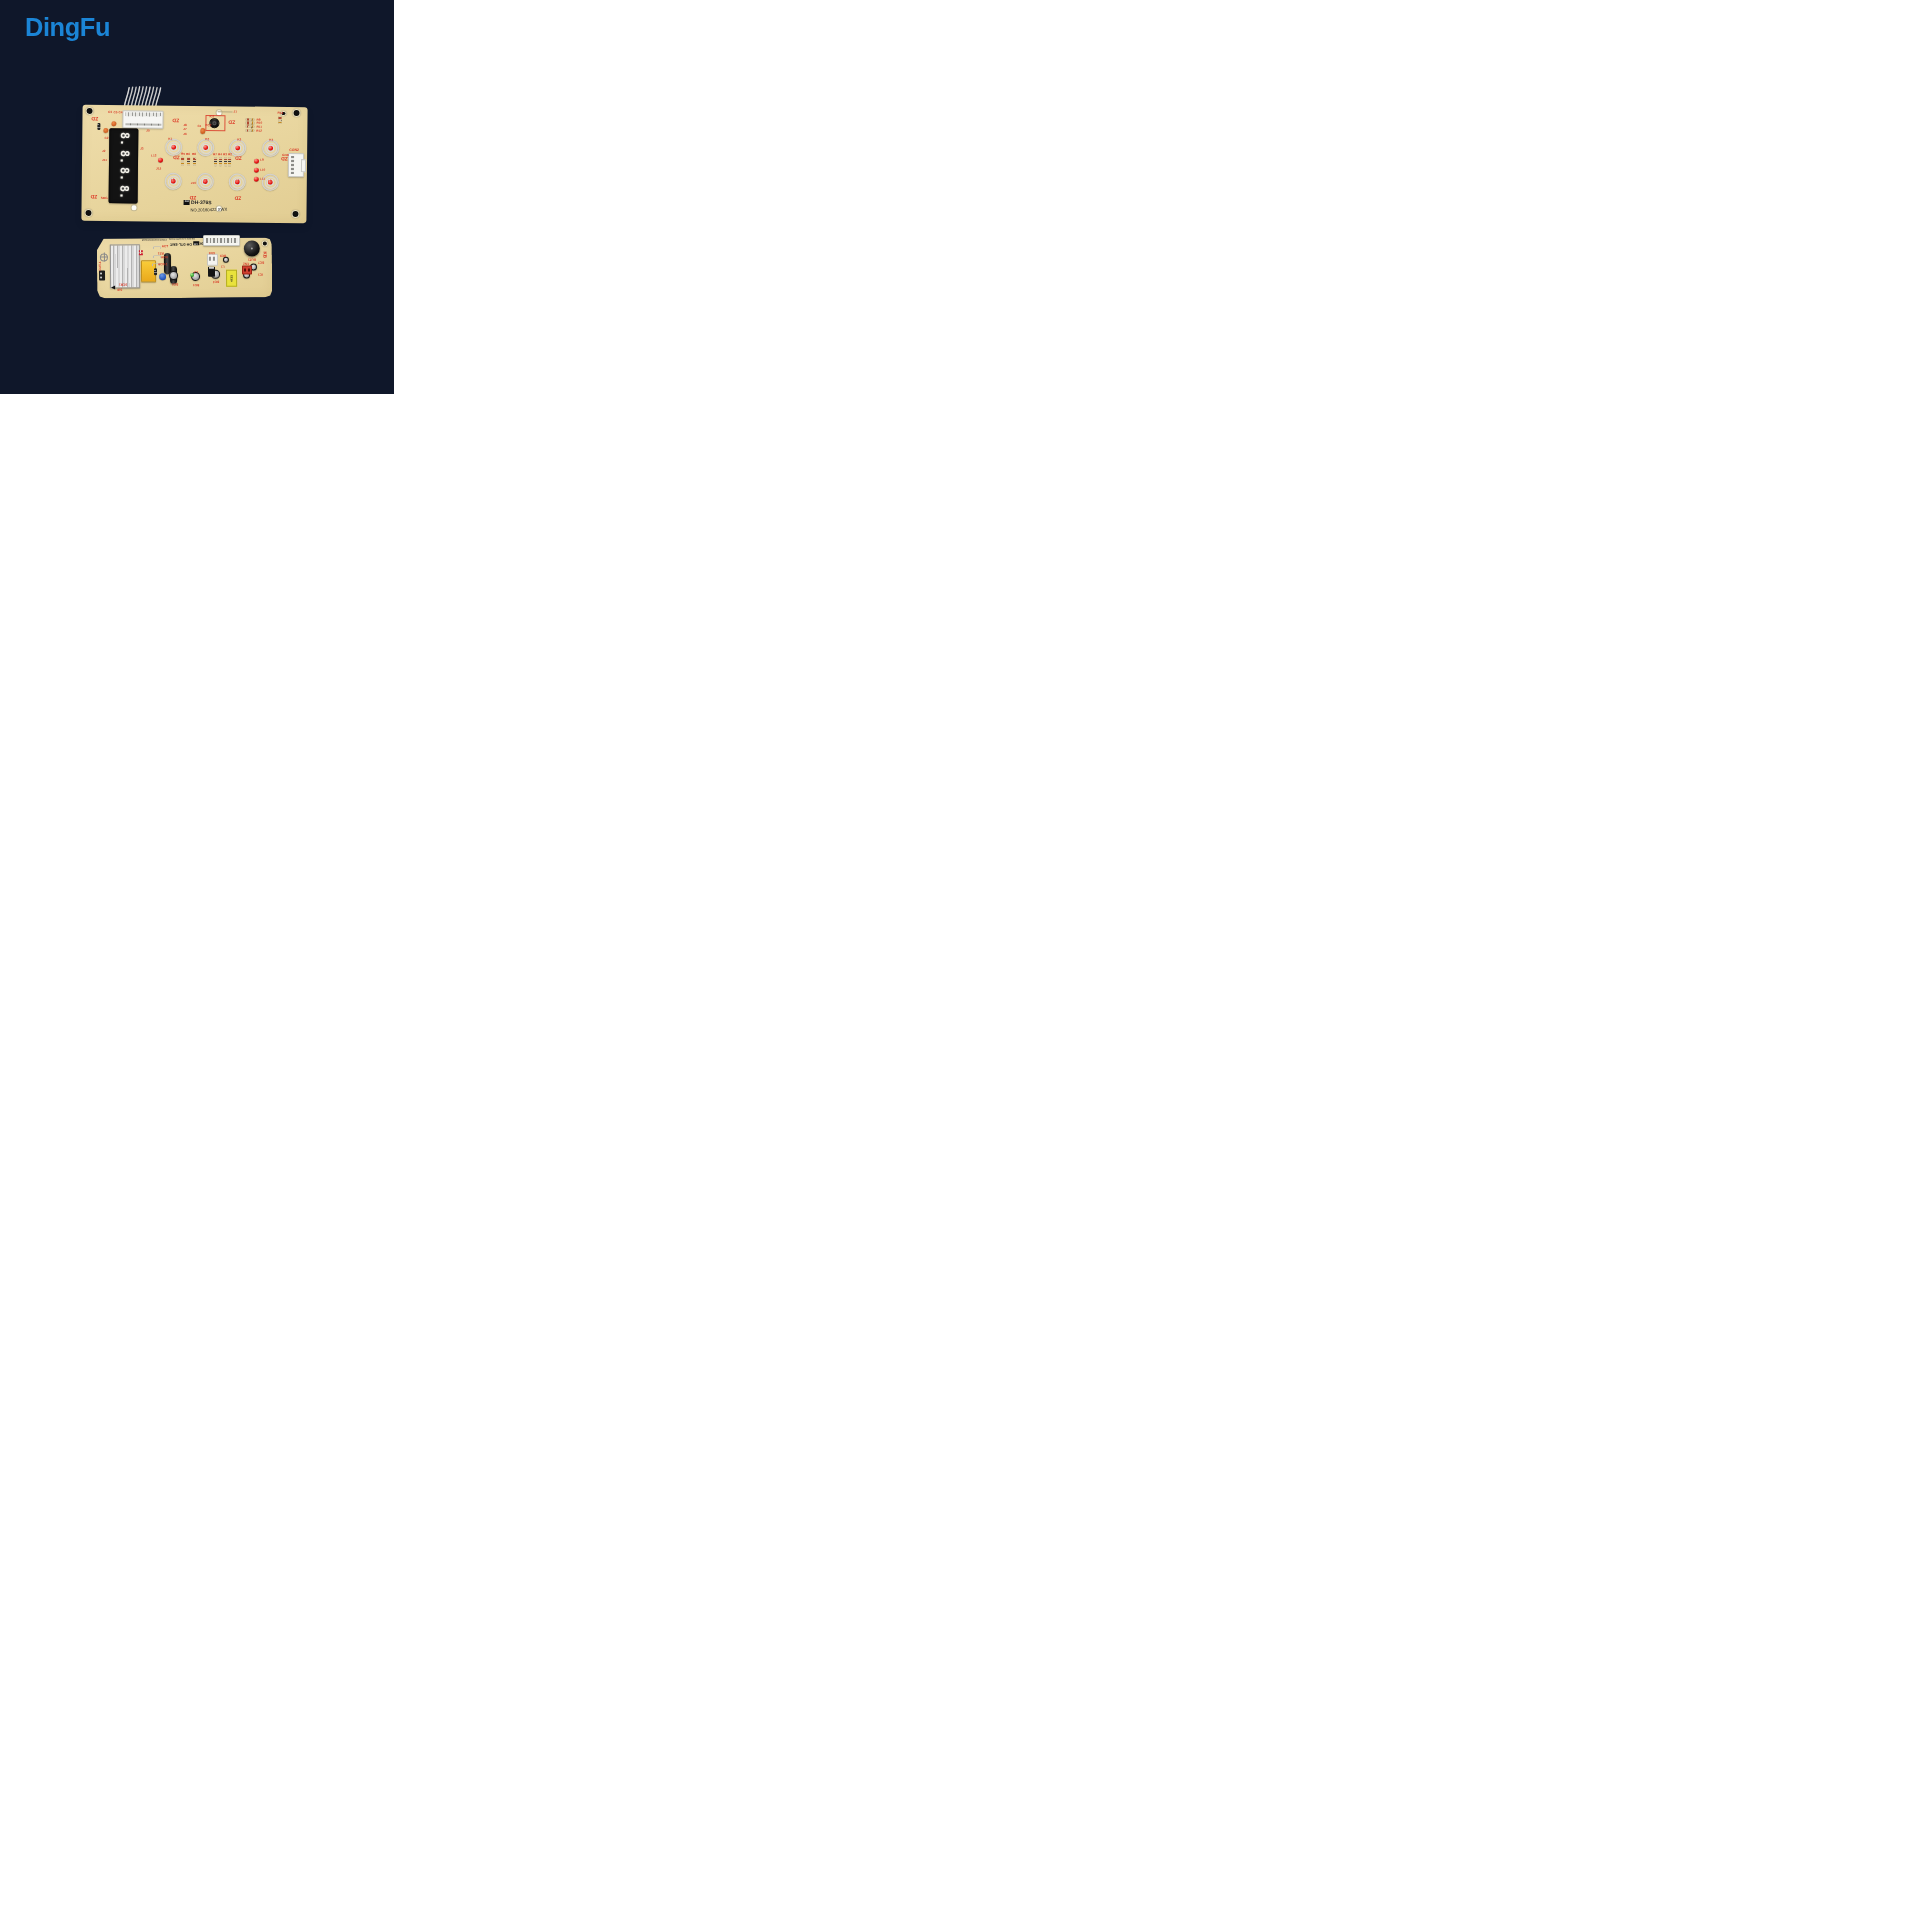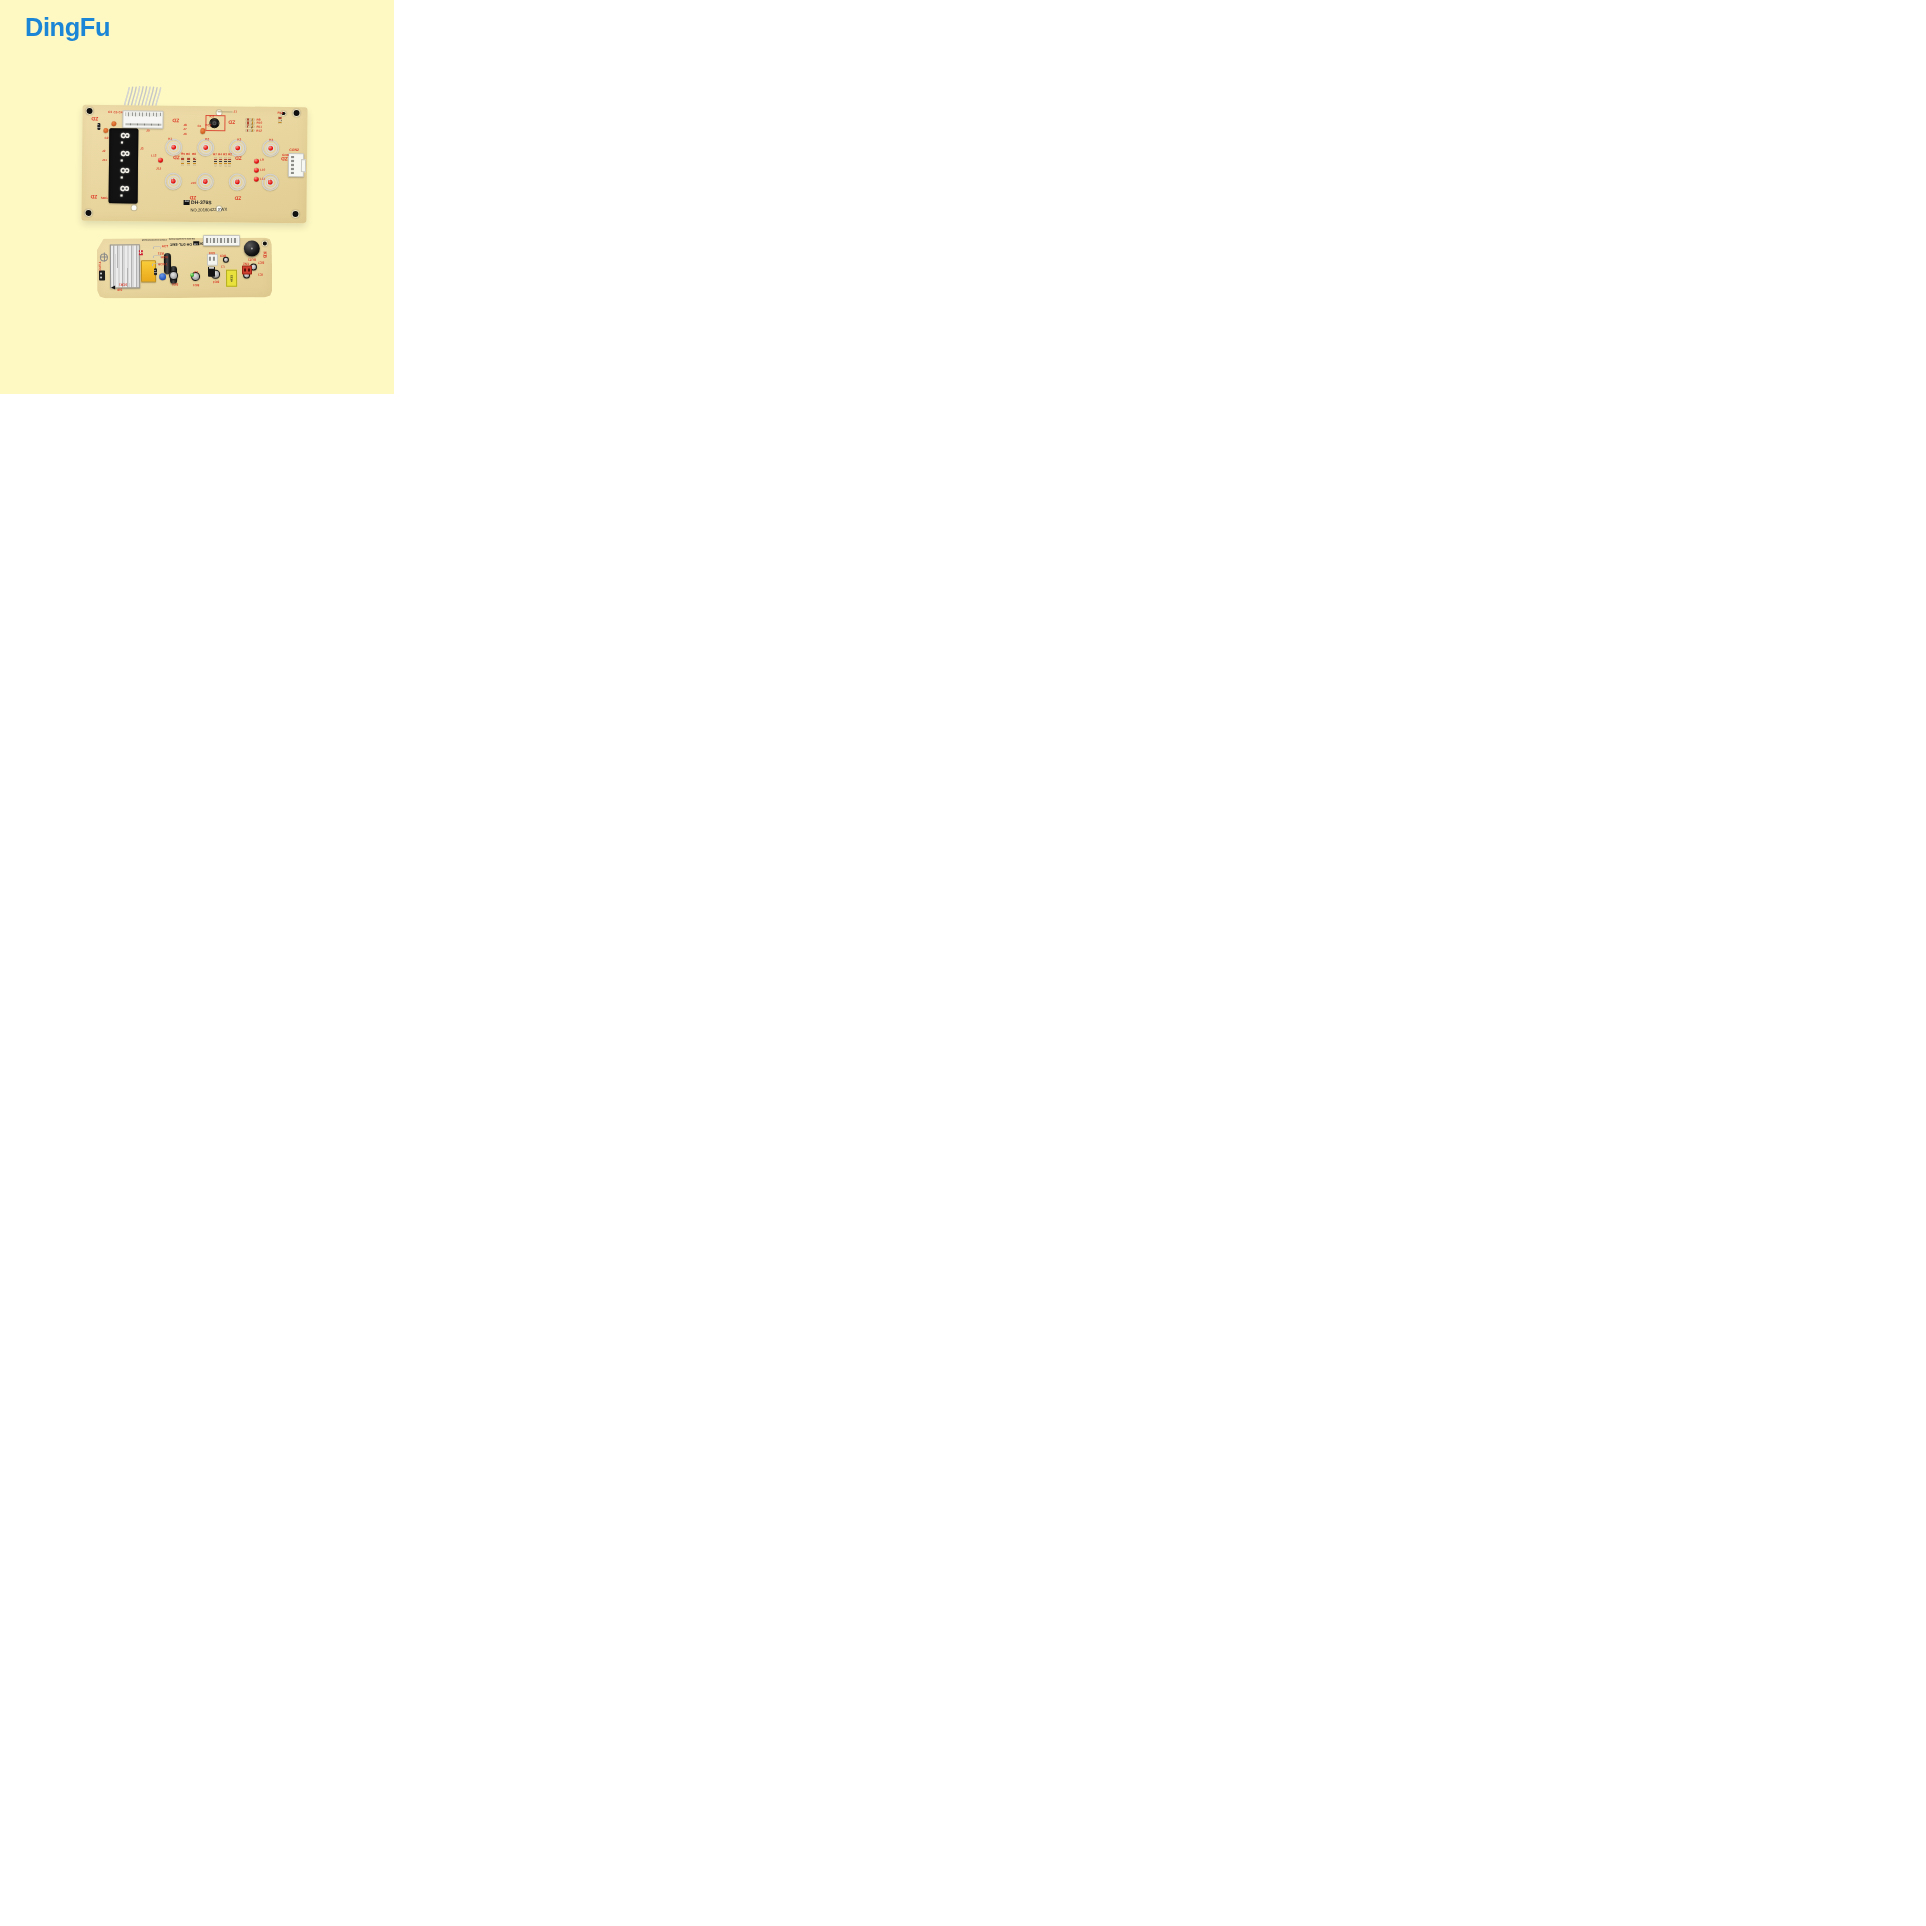--- a/index.html
+++ b/index.html
@@ -1,16 +1,16 @@
 <!DOCTYPE html>
 <html style="font-size:6.2px"><head>
 <meta charset="utf-8">
 <style>
   html,body{margin:0;padding:0;background:#fff;}
-  #canvas{position:relative;width:394px;height:394px;background:#fef9c3;overflow:hidden;
+  #canvas{position:relative;width:394px;height:394px;background:#0f172a;overflow:hidden;
           font-family:"Liberation Sans",sans-serif;}
   .abs{position:absolute;}
 
   
   .logo{position:absolute;left:25px;top:13px;font-size:25.4px;font-weight:bold;
         color:#1b85d6;letter-spacing:-0.4px;}
 
   
   .board{position:absolute;background:linear-gradient(160deg,#efddab,#e7d49c 60%,#e2cd93);
          box-shadow:0 3.9px 7.7px rgba(0,0,0,.12), inset 0 0 11.6px rgba(120,90,20,.08);}

